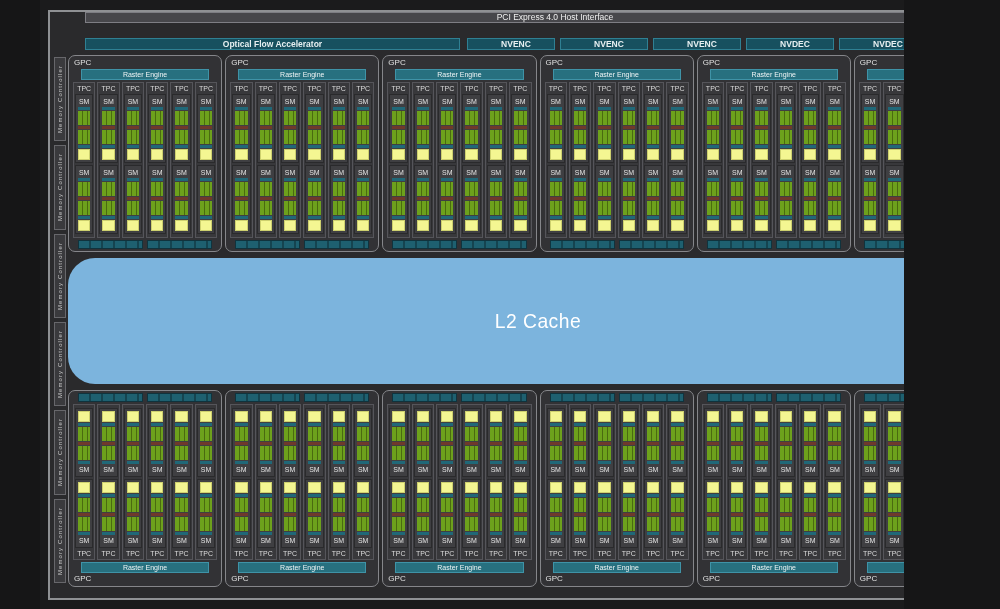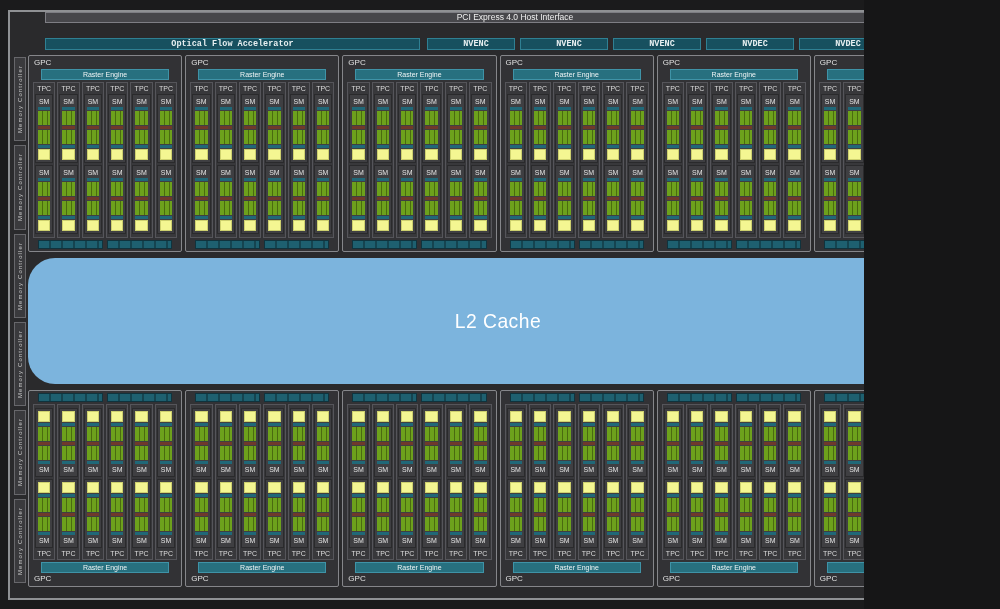--- a/index.html
+++ b/index.html
@@ -3,20 +3,21 @@
 <meta charset="utf-8">
 <style>
   * { box-sizing: border-box; margin: 0; padding: 0; }
   html,body { background:#161617; }
   .board {
     position: relative;
     width: 864px; height: 609px;
     background: #1b1b1c;
     font-family: "Liberation Sans", sans-serif;
     overflow: hidden;
+    margin-left: 40px;
   }
   .chip-border {
     position: absolute; left: 8px; top: 10px; width: 984px; height: 590px;
     border: 2px solid #8f9194; background: #2a2a2c;
   }
   .bar { position: absolute; text-align: center; color:#f1f1f1; }
   .pci {
     left: 45px; top: 12px; width: 940px; height: 11px;
     background: #47474b; border: 1px solid #7e7e84;
     font-size: 8.5px; line-height: 9px;
@@ -26,31 +27,31 @@
     background: var(--accent-orange); border: 1px solid #f2a960;
     font-size: 8.5px; line-height: 10px; color:#fff;
   }
   .codec-row {
     position: absolute; left: 45px; top: 38px; width: 935px; height: 12px;
     display: flex; gap: 5px;
   }
   .ofa, .codec-box {
     background: var(--teal-dark); border: 1px solid #2f8093;
     font-size: 8.5px; line-height: 10px; text-align: center; color: #e7eff1;
-    font-weight: bold; height: 12px; font-family: Liberation Mono, monospace;
+    font-weight: bold; height: 12px;
   }
   .ofa { width: 375px; margin-right: 2px; }
   .codec-box { width: 88px; padding-left: 10px; }
 
   .gpc-row { position: absolute; left: 28px; width: 940px; height: 197px; display: flex; gap: 3px; }
   .gpc-row.top { top: 55px; }
   .gpc-row.bottom { top: 390px; }
 
   .gpc {
-    flex: 1; background: #323235; border: 1px solid #85868a; border-radius: 2px;
+    flex: 1; background: #323235; border: 1px solid #85868a; border-radius: 7px;
     display: flex; flex-direction: column; padding: 2px 3px; position: relative;
   }
   .gpc.flipped { flex-direction: column-reverse; }
   .gpc-label { height: 10px; line-height: 10px; font-size: 8px; color: #e2e2e2; padding-left: 2px; text-align: left; }
   .raster {
     height: 11px; margin: 1px 9px 0; background: var(--raster-teal);
     border: 1px solid #3f93a7; font-size: 7px; line-height: 9px; text-align: center; color: #eef4f5;
   }
   .flipped .raster { margin: 0 9px 1px; }
   .tpc-row { flex: 1; display: flex; gap: 2px; margin-top: 2px; padding: 0 1px; }

